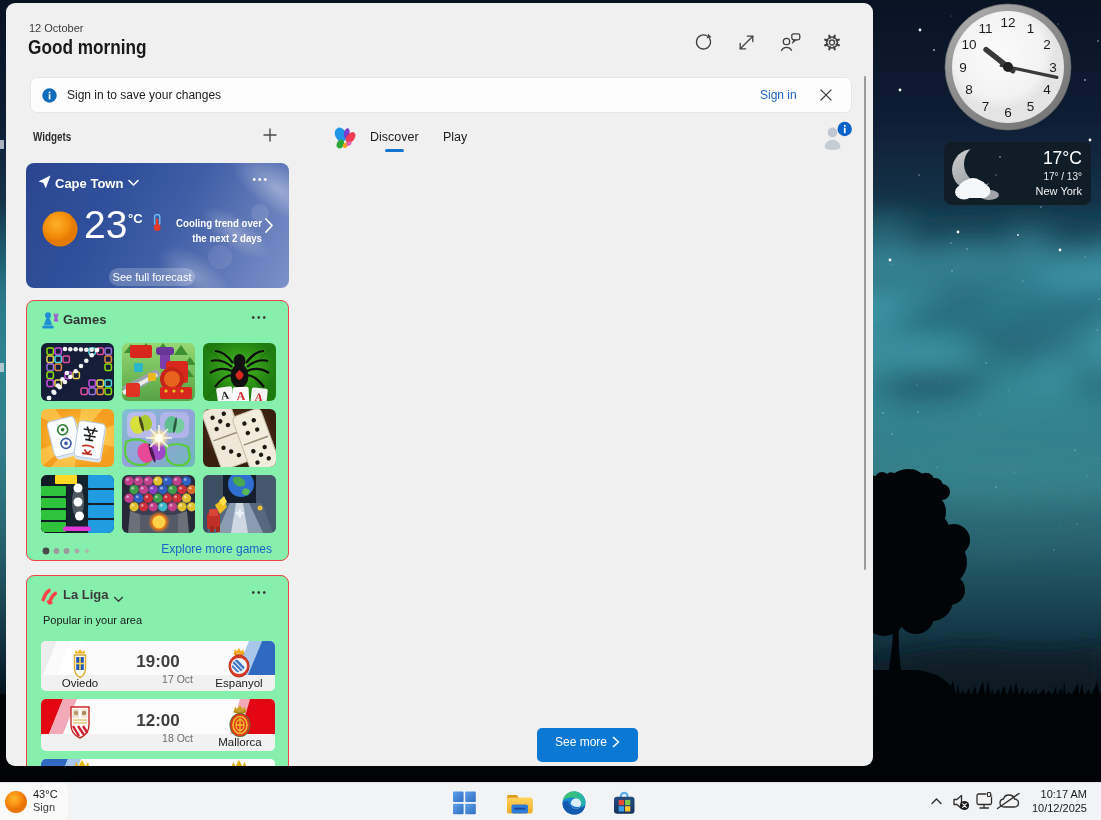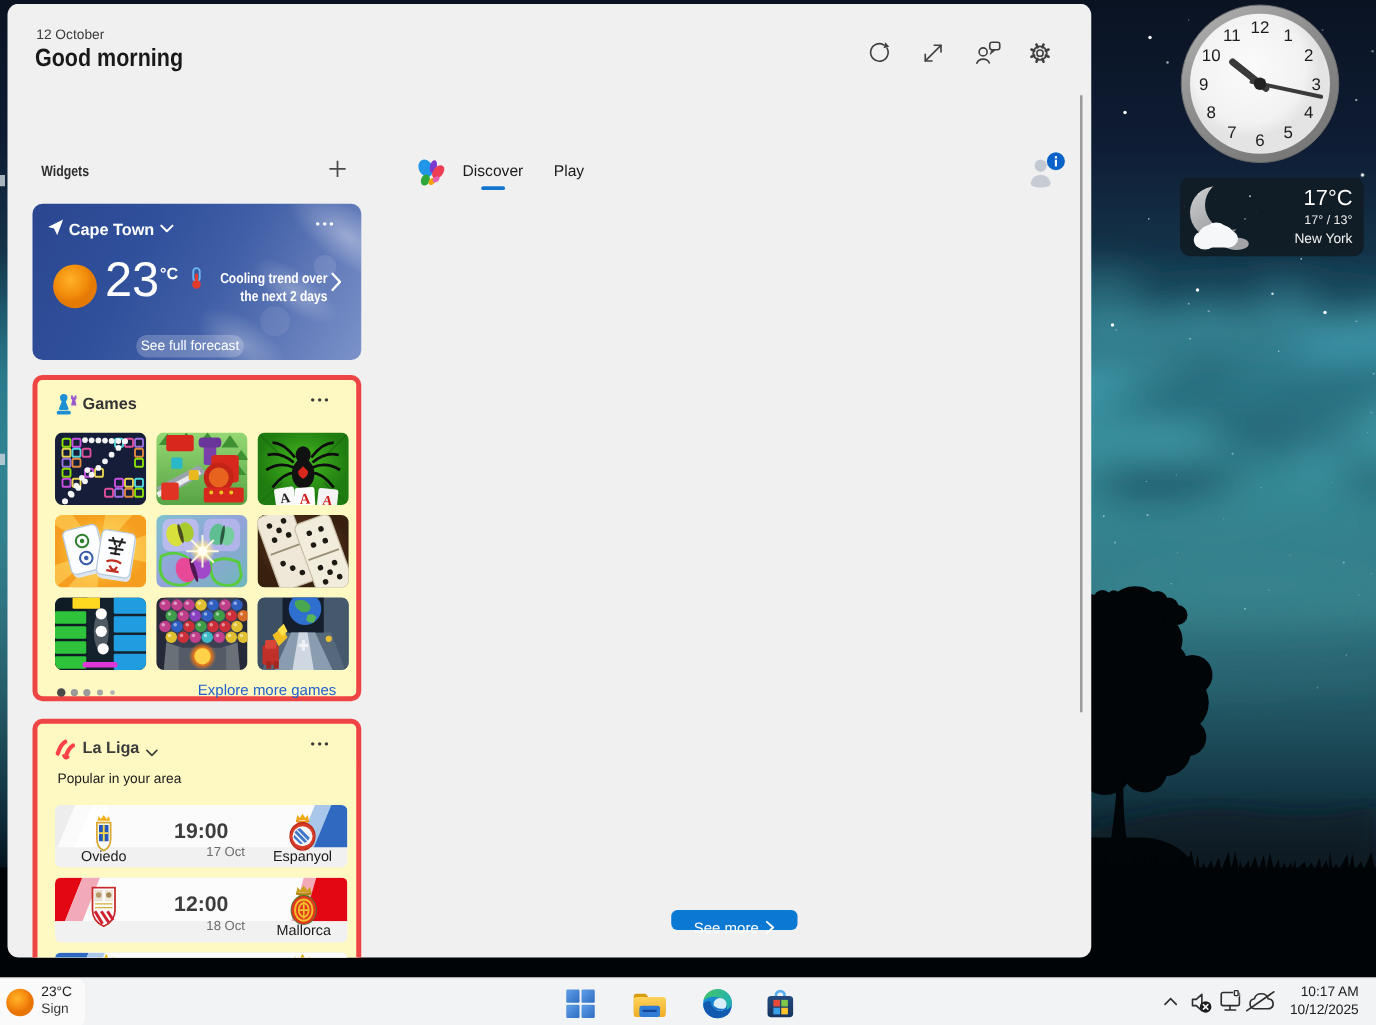--- a/index.html
+++ b/index.html
@@ -25,21 +25,21 @@
   .h1 { left:22px; top:33px; font-size:20px; font-weight:bold; color:#191919; transform:scaleX(0.86); transform-origin:0 0; }
   .topicons { left:688px; top:29px; }
   .banner { left:24px; top:74px; width:822px; height:36px; background:#fdfdfd; border:1px solid #e6e6e6; border-radius:7px; }
   .banner .msg { position:absolute; left:36px; top:10px; font-size:12px; color:#1b1b1b; }
   .banner .signin { position:absolute; left:729px; top:10px; font-size:12px; color:#1f66c0; }
   .wlabel { left:27px; top:127px; font-size:12px; font-weight:bold; color:#2e2e2e; transform:scaleX(0.82); transform-origin:0 0; }
   .tab { font-size:12.5px; color:#1b1b1b; }
   .underline { left:379px; top:146px; width:19px; height:3px; background:#1475ce; border-radius:2px; }
 
   
-  .card { left:20px; width:263px; background:#fef9c3; border:4px solid #ef4444; border-radius:8px; }
+  .card { left:20px; width:263px; background:#86efac; border:1px solid #ef4444; border-radius:8px; }
 
   
   #wcard { top:160px; height:125px; border:none; overflow:hidden;
     background:linear-gradient(118deg,#2b4690 0%, #30509b 32%, #3f5ea6 55%, #6079b8 78%, #7b92c9 100%); }
   #wcard .loc { position:absolute; left:29px; top:13px; color:#fff; font-weight:bold; font-size:13px; }
   #wcard .dots, #gcard .dots, #lcard .dots { position:absolute; right:20px; top:11px; color:#fff; font-size:10px; letter-spacing:2px; }
   #gcard .dots, #lcard .dots { color:#3a3a3a; }
   #wcard .big { position:absolute; left:58px; top:40px; color:#fff; font-size:39px; font-weight:normal; }
   #wcard .degc { position:absolute; left:102px; top:48px; color:#fff; font-size:13px; font-weight:bold; }
   #wcard .trend { position:absolute; left:100px; width:136px; top:53px; color:#fff; font-size:11.5px; font-weight:bold; text-align:right; line-height:14.5px; transform:scaleX(0.84); transform-origin:100% 0; }
@@ -53,21 +53,21 @@
 
   
   #lcard { top:572px; height:200px; }
   #lcard .title { position:absolute; left:36px; top:11px; font-size:13px; font-weight:bold; color:#3c3c3c; }
   #lcard .sub { position:absolute; left:16px; top:38px; font-size:11px; color:#1b1b1b; }
   .mrow { position:absolute; left:14px; width:234px; border-radius:5px; overflow:hidden; background:#f1f1f1; }
   .mname { position:absolute; font-size:11.5px; color:#1b1b1b; text-align:center; width:70px; }
   .mtime { position:absolute; left:82px; width:70px; text-align:center; font-size:17px; font-weight:bold; color:#3d3d3d; }
   .mdate { position:absolute; left:82px; width:70px; text-align:right; font-size:10.5px; color:#6d6d6d; }
 
-  .seemore { left:531px; top:725px; width:101px; height:16px; background:#0b78d4; border-radius:5px; color:#fff; font-size:12px; }
+  .seemore { left:531px; top:725px; width:101px; height:34px; background:#0b78d4; border-radius:5px; color:#fff; font-size:12px; }
   .seemore span { position:absolute; left:18px; top:7px; }
   .scrollbar { left:858px; top:73px; width:2px; height:494px; background:#9b9b9b; border-radius:1px; }
 
   
   #taskbar { left:0; top:782px; width:1101px; height:38px; background:#f2f3f5; border-top:1px solid #e2e2e2; }
   #tbweather { position:absolute; left:0; top:0; width:68px; height:38px; background:#fafafa; border-radius:0 6px 6px 0; }
   #tbweather .a { position:absolute; left:33px; top:5px; font-size:11px; color:#1b1b1b; }
   #tbweather .b { position:absolute; left:33px; top:18px; font-size:11px; color:#3c3c3c; }
   .tray-time { position:absolute; right:14px; top:4px; width:80px; text-align:right; font-size:11px; color:#1b1b1b; line-height:14px; }
 </style>
@@ -374,20 +374,32 @@
       <line x1="139.91" y1="5.88" x2="140.83" y2="3.66" stroke-width="2.1"></line>
           <line x1="142.62" y1="8.59" x2="144.84" y2="7.67" stroke-width="2.1"></line>
           <line x1="142.62" y1="12.41" x2="144.84" y2="13.33" stroke-width="2.1"></line>
           <line x1="139.91" y1="15.12" x2="140.83" y2="17.34" stroke-width="2.1"></line>
           <line x1="136.09" y1="15.12" x2="135.17" y2="17.34" stroke-width="2.1"></line>
           <line x1="133.38" y1="12.41" x2="131.16" y2="13.33" stroke-width="2.1"></line>
           <line x1="133.38" y1="8.59" x2="131.16" y2="7.67" stroke-width="2.1"></line>
           <line x1="136.09" y1="5.88" x2="135.17" y2="3.66" stroke-width="2.1"></line>
     </g>
 </svg>
+    <div class="banner abs">
+      <svg class="abs" style="left:11px;top:10px" width="15" height="15" viewBox="0 0 15 15">
+        <circle cx="7.5" cy="7.5" r="7.2" fill="#0f6cbd"></circle>
+        <rect x="6.7" y="3.6" width="1.7" height="1.8" fill="#fff"></rect>
+          <rect x="6.7" y="6.3" width="1.7" height="5" fill="#fff"></rect>
+      </svg>
+      <div class="msg">Sign in to save your changes</div>
+      <div class="signin">Sign in</div>
+      <svg class="abs" style="left:788px;top:10px" width="14" height="14" viewBox="0 0 13 13">
+        <path d="M1.5 1.5 L11.5 11.5 M11.5 1.5 L1.5 11.5" stroke="#3c3c3c" stroke-width="1.2"></path>
+      </svg>
+    </div>
     <div class="wlabel abs">Widgets</div>
     <svg class="abs" style="left:256px;top:124px" width="16" height="16" viewBox="0 0 16 16">
       <path d="M8 1.5 V14.5 M1.5 8 H14.5" stroke="#4a4a4a" stroke-width="1.4"></path>
     </svg>
     <svg id="msnfly" class="abs" style="left:327px;top:123px" width="24" height="24" viewBox="0 0 28 28">
     <g>
       <ellipse cx="9" cy="10" rx="6.5" ry="8.5" fill="#2196e8" transform="rotate(-28 9 10)"></ellipse>
       <ellipse cx="16" cy="8.5" rx="3.2" ry="6" fill="#7a3bd0" transform="rotate(14 16 8.5)"></ellipse>
       <ellipse cx="20.5" cy="13.5" rx="4.6" ry="7.2" fill="#ef3e53" transform="rotate(38 20.5 13.5)"></ellipse>
       <ellipse cx="8.5" cy="21" rx="4" ry="5.4" fill="#2fa83b" transform="rotate(24 8.5 21)"></ellipse>
@@ -909,21 +921,21 @@
       <svg class="abs" style="left:4px;top:7px" width="24" height="24" viewBox="0 0 24 24">
         <defs>
             <radialGradient id="sung" cx="40%" cy="35%">
               <stop offset="0%" stop-color="#ffb629"></stop>
               <stop offset="70%" stop-color="#f68a10"></stop>
               <stop offset="100%" stop-color="#e97406"></stop>
             </radialGradient>
           </defs>
         <circle cx="12" cy="12" r="11" fill="url(#sung)"></circle>
       </svg>
-      <div class="a">23°C</div>
+      <div class="a">43°C</div>
       <div class="b">Sign</div>
     </div>
     <svg id="tbicons" class="abs" style="left:450px;top:7px" width="200" height="25" viewBox="0 0 200 25">
     <defs>
       <linearGradient id="wing" x1="0" y1="0" x2="1" y2="1">
             <stop offset="0" stop-color="#60a0e8"></stop>
             <stop offset="1" stop-color="#2f6dc2"></stop>
           </linearGradient>
       <linearGradient id="fold1" x1="0" y1="0" x2="0" y2="1">
             <stop offset="0" stop-color="#ffd35c"></stop>

